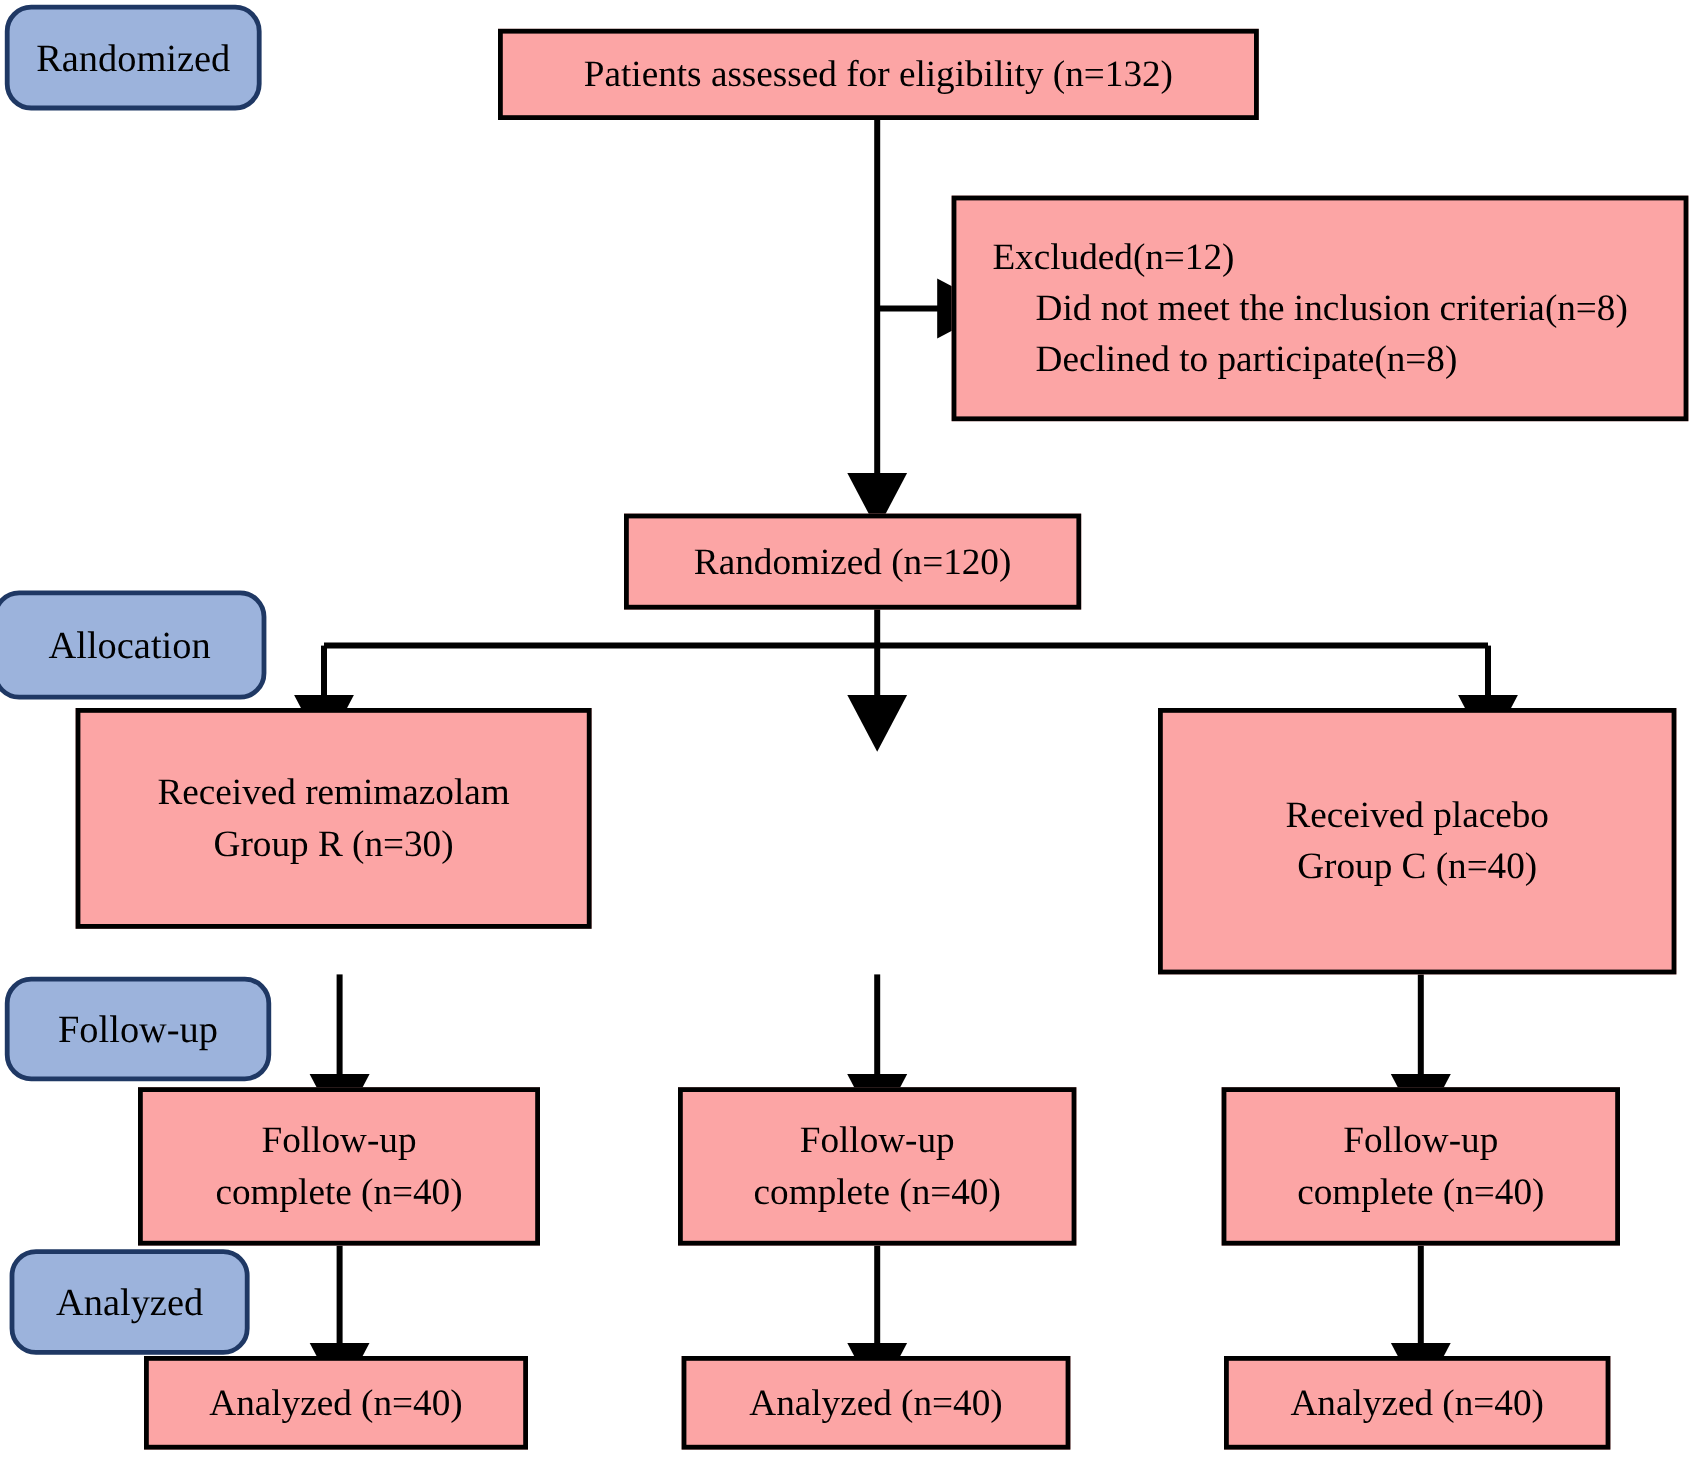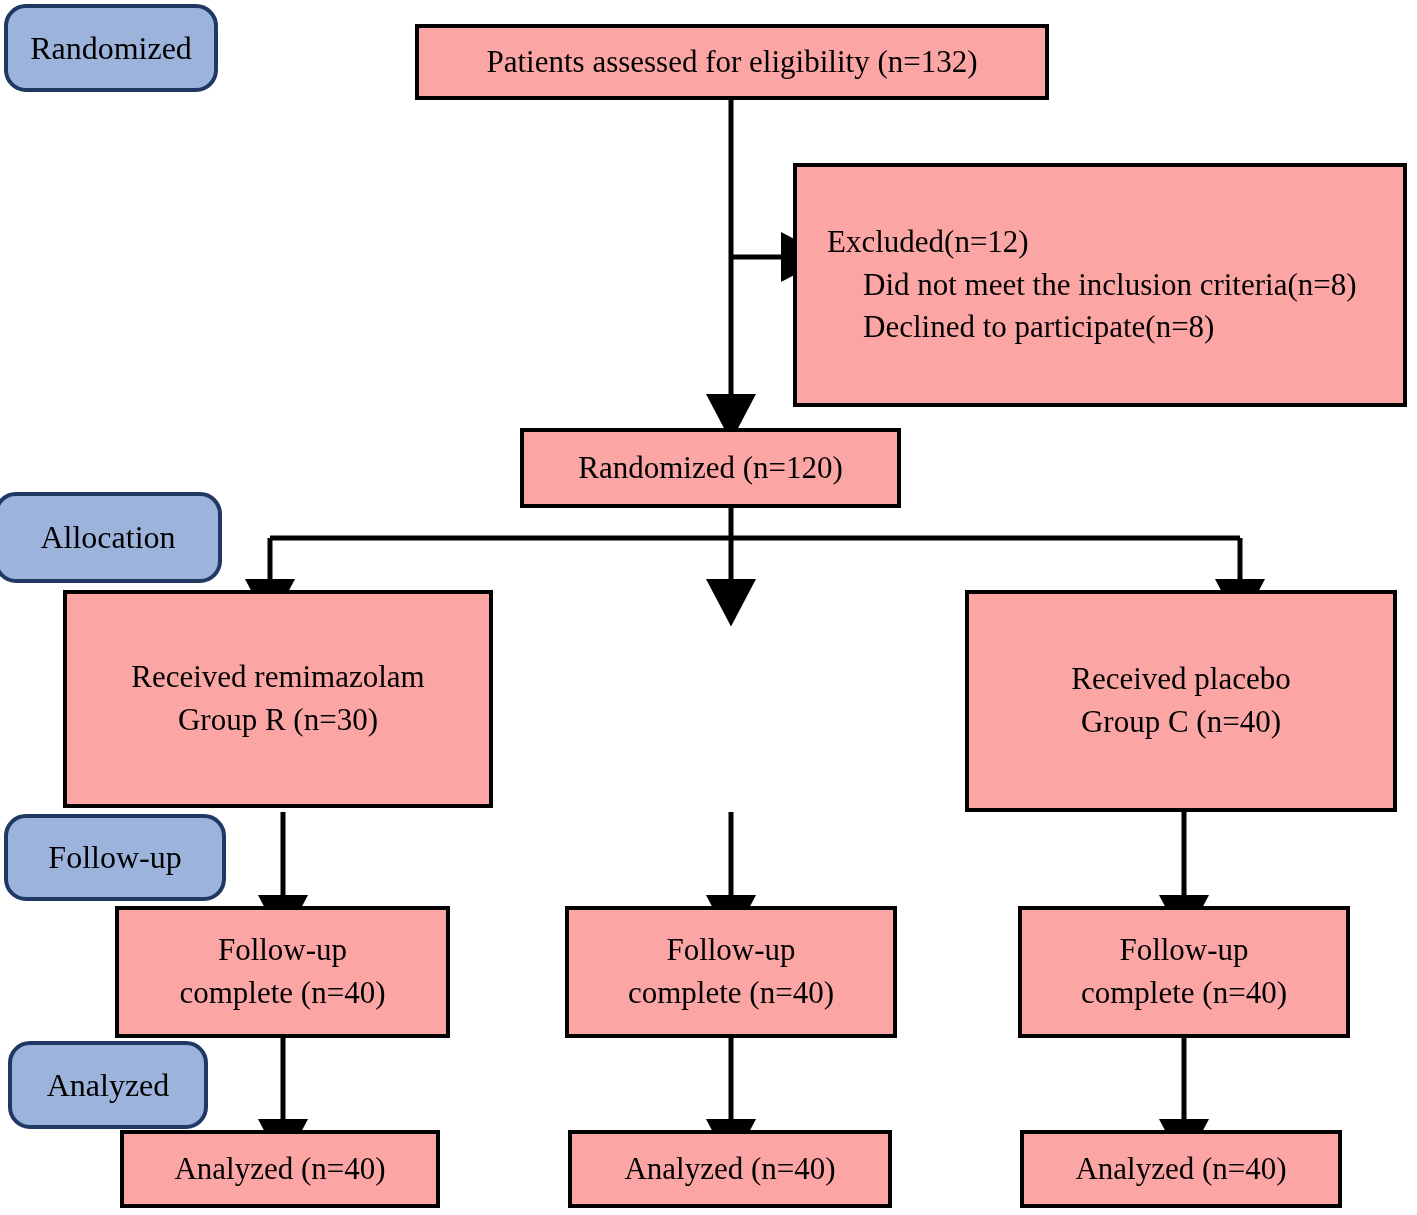--- a/index.html
+++ b/index.html
@@ -108,31 +108,31 @@
   </div>
 
   <div class="stage" style="left:8px; top:1041px; width:200px; height:88px;">
     <span>Analyzed</span>
   </div>
 
   <div class="node" style="left:415px; top:24px; width:634px; height:76px;">
     <span class="line">Patients assessed for eligibility (n=132)</span>
   </div>
 
-  <div class="node left-align" style="left:793px; top:163px; width:614px; height:244px;">
+  <div class="node left-align" style="left:793px; top:163px; width:614px; height:188px;">
     <span class="line">Excluded(n=12)</span>
     <span class="line indent">Did not meet the inclusion criteria(n=8)</span>
     <span class="line indent">Declined to participate(n=8)</span>
   </div>
 
   <div class="node" style="left:520px; top:428px; width:381px; height:80px;">
     <span class="line">Randomized (n=120)</span>
   </div>
 
-  <div class="node" style="left:63px; top:590px; width:430px; height:218px;">
+  <div class="node" style="left:63px; top:590px; width:430px; height:184px;">
     <span class="line">Received remimazolam</span>
     <span class="line">Group R (n=30)</span>
   </div>
 
 
   <div class="node" style="left:965px; top:590px; width:432px; height:222px;">
     <span class="line">Received placebo</span>
     <span class="line">Group C (n=40)</span>
   </div>
 

